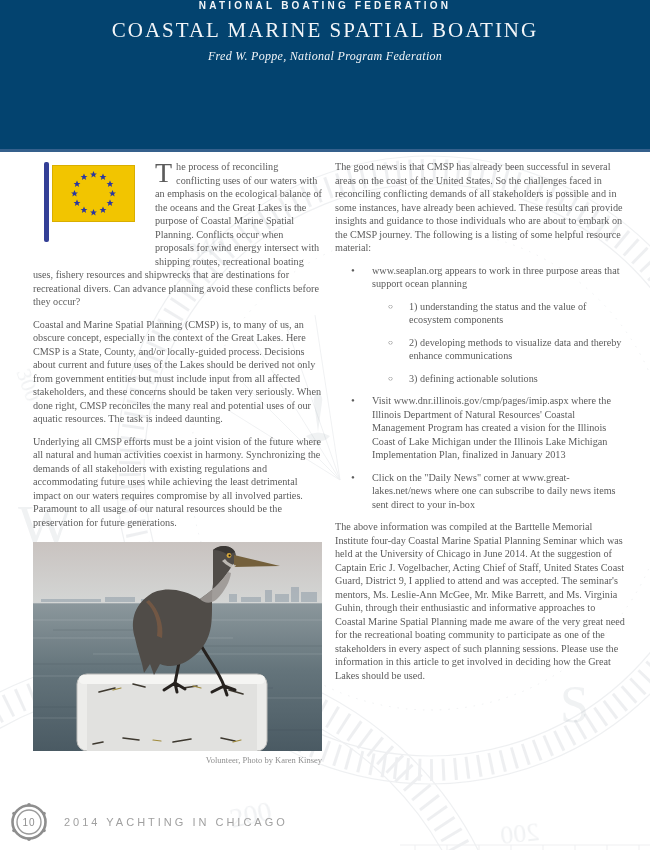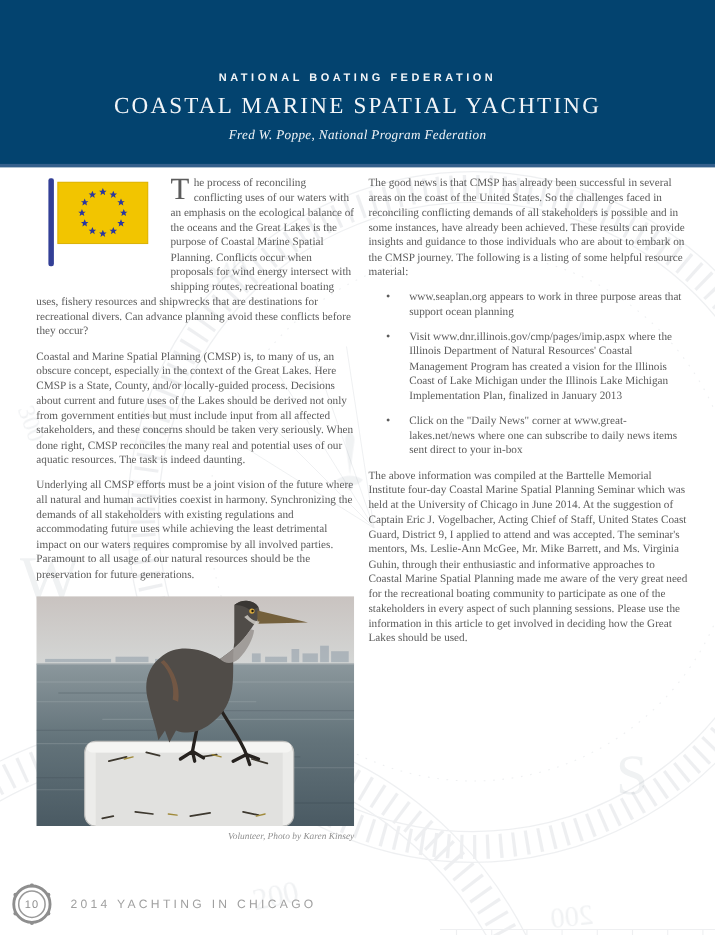--- a/index.html
+++ b/index.html
@@ -9,21 +9,20 @@
     background:#ffffff; overflow:hidden;
     font-family:"Liberation Serif","DejaVu Serif",serif;
     color:#5c5c5c;
   }
   
   .watermark { position:absolute; inset:0; z-index:0; pointer-events:none; }
   
   .masthead {
     position:relative; z-index:2; height:152px; background:#03436f;
     border-bottom:3px solid #35608c; text-align:center; color:#f2f5f8;
-    padding-top:66px;
   }
   .kicker {
     font-family:"Liberation Sans","DejaVu Sans",sans-serif;
     font-size:10px; font-weight:bold; letter-spacing:3.2px;
   }
   .headline {
     font-size:21px; letter-spacing:2px; font-weight:400; margin-top:7px;
   }
   .byline {
     font-style:italic; font-size:12px; margin-top:6px; letter-spacing:.3px;
@@ -42,21 +41,21 @@
                 background:#333f96; border-radius:2px; }
   .flag-svg   { position:absolute; left:19px; top:5px; }
   .drop-cap {
     float:left; font-size:28px; line-height:23px; padding:1px 4px 0 0;
     color:#5c5c5c;
   }
   
   .photo-fig { margin-top:13px; }
   .photo-fig svg { display:block; }
   .photo-caption {
-    font-size:8.5px; font-style:italic; color:#8f8f8f;
+    font-size:8.5px; color:#8f8f8f;
     text-align:right; margin-top:4px;
   }
   
   ul.resources { list-style:none; margin:2px 0 9px 0; }
   ul.resources > li {
     position:relative; padding-left:37px; margin-bottom:9px;
     font-size:10.2px; line-height:13.5px;
   }
   ul.resources > li::before {
     content:"\2022"; position:absolute; left:16px; top:0; font-size:11px; color:#5c5c5c;
@@ -104,21 +103,21 @@
       <text x="560" y="722" font-size="52">S</text>
       <text x="540" y="840" font-size="26" transform="translate(1080 0) scale(-1 1) rotate(6 540 840)">200</text>
       <path d="M318 392 c3 2 5 6 4 10 l-4 30 l-4 -30 c-1 -4 1 -8 4 -10 Z
                M306 436 q12 -7 24 0 q-6 7 -12 4 q-6 3 -12 -4 Z"></path>
       <circle cx="318" cy="443" r="2.5"></circle>
     </g>
   </svg>
 
   <div class="masthead">
     <div class="kicker">NATIONAL BOATING FEDERATION</div>
-    <div class="headline">COASTAL MARINE SPATIAL YACHTING</div>
+    <div class="headline">COASTAL MARINE SPATIAL BOATING</div>
     <div class="byline">Fred W. Poppe, National Program Federation</div>
   </div>
 
   <div class="content">
 
     <div class="col-left">
 
       <p class="body-par">
         <span class="flag-float">
           <span class="flag-pole"></span>
@@ -228,20 +227,25 @@
         <div class="photo-caption">Volunteer, Photo by Karen Kinsey</div>
       </div>
     </div>
 
     <div class="col-right">
       <p class="body-par">The good news is that CMSP has already been successful in several areas on the coast of the United States. So the challenges faced in reconciling conflicting demands of all stakeholders is possible and in some instances, have already been achieved. These results can provide insights and guidance to those individuals who are about to embark on the CMSP journey. The following is a listing of some helpful resource material:</p>
 
       <ul class="resources">
         <li>
           <span>www.seaplan.org appears to work in three purpose areas that support ocean planning</span>
+          <ul class="sub-resources">
+            <li>1) understanding the status and the value of ecosystem components</li>
+            <li>2) developing methods to visualize data and thereby enhance communications</li>
+            <li>3) defining actionable solutions</li>
+          </ul>
         </li>
         <li>Visit www.dnr.illinois.gov/cmp/pages/imip.aspx where the Illinois Department of Natural Resources' Coastal Management Program has created a vision for the Illinois Coast of Lake Michigan under the Illinois Lake Michigan Implementation Plan, finalized in January 2013</li>
         <li>Click on the "Daily News" corner at www.great-lakes.net/news where one can subscribe to daily news items sent direct to your in-box</li>
       </ul>
 
       <p class="body-par">The above information was compiled at the Barttelle Memorial Institute four-day Coastal Marine Spatial Planning Seminar which was held at the University of Chicago in June 2014. At the suggestion of Captain Eric J. Vogelbacher, Acting Chief of Staff, United States Coast Guard, District 9, I applied to attend and was accepted. The seminar's mentors, Ms. Leslie-Ann McGee, Mr. Mike Barrett, and Ms. Virginia Guhin, through their enthusiastic and informative approaches to Coastal Marine Spatial Planning made me aware of the very great need for the recreational boating community to participate as one of the stakeholders in every aspect of such planning sessions. Please use the information in this article to get involved in deciding how the Great Lakes should be used.</p>
     </div>
   </div>
 
   <div class="footer">

